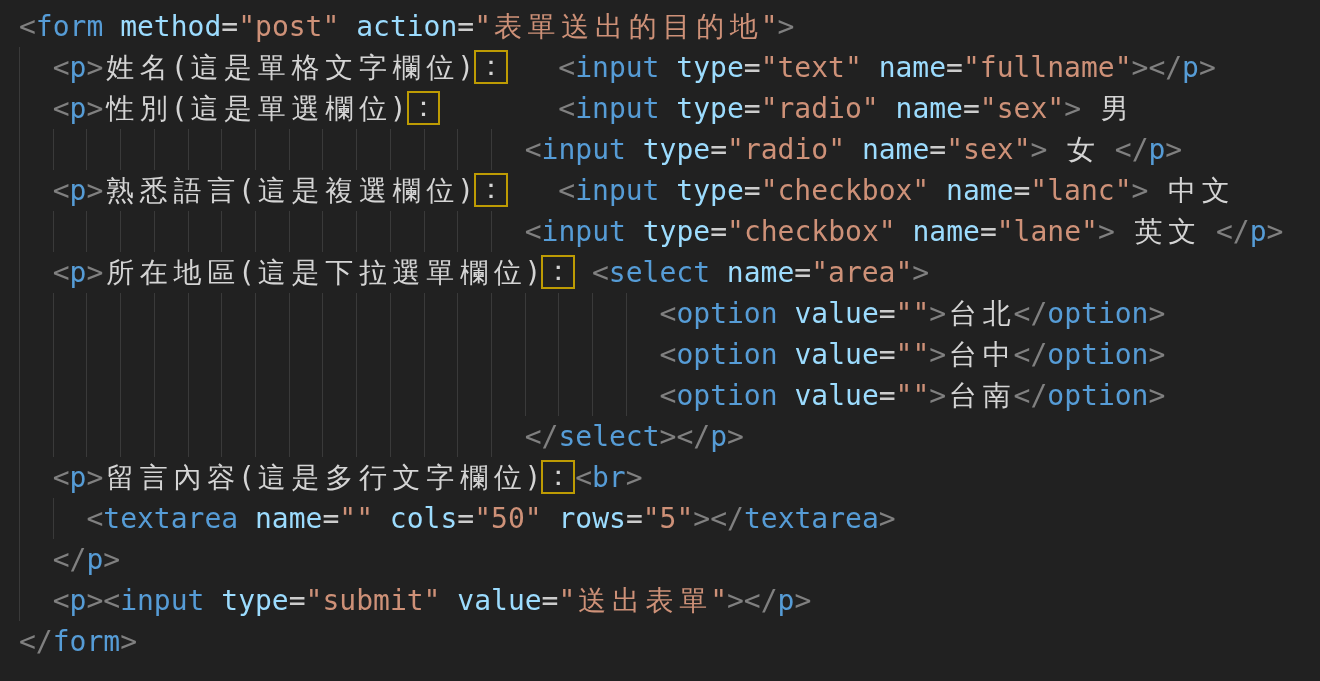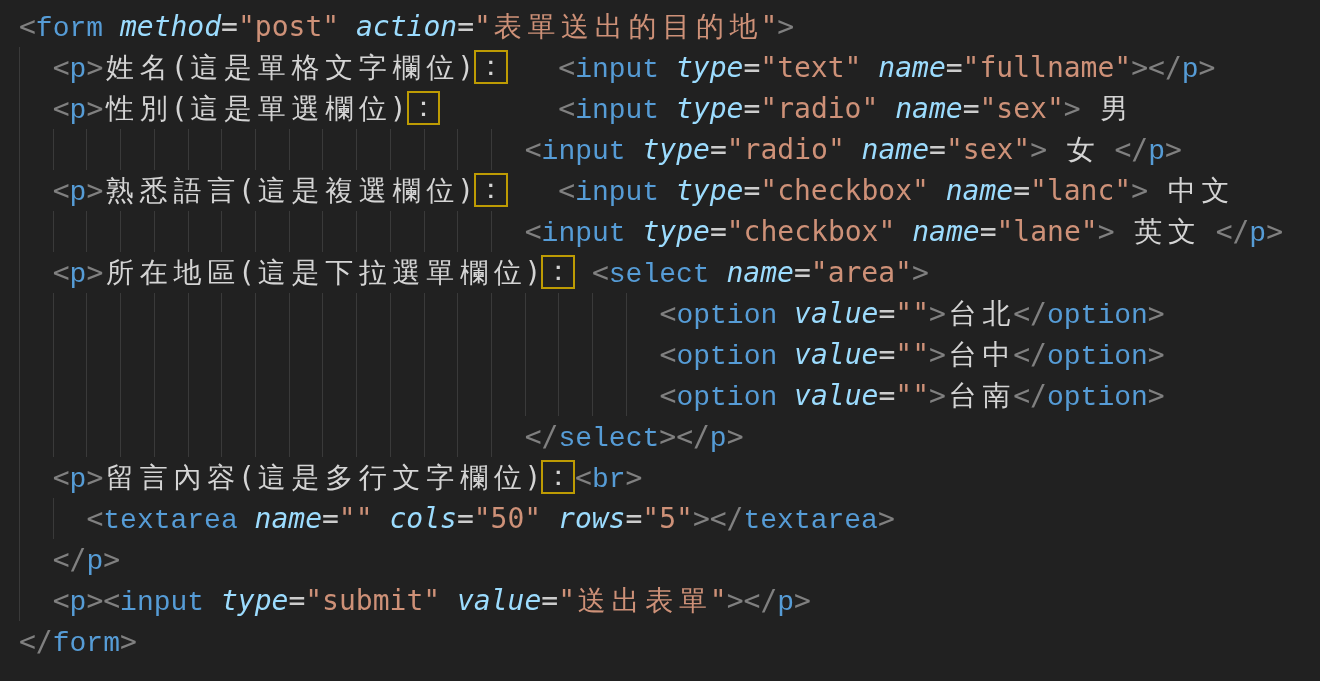--- a/index.html
+++ b/index.html
@@ -18,22 +18,22 @@
   }
   .line{height:41px;white-space:pre;}
   .indent{
     display:inline-block;height:41px;vertical-align:top;
     background:repeating-linear-gradient(to right,
       var(--guide,#3a3a3a) 0,var(--guide,#3a3a3a) 1px,
       transparent 1px,transparent 2ch);
   }
   .tok{white-space:pre;}
   .tok.punct{color:var(--punct,#808080);}
-  .tok.tag{color:var(--tag,#569CD6);font-family:Liberation Mono, monospace;}
-  .tok.attr{color:var(--attr,#9CDCFE);font-style:italic;}
+  .tok.tag{color:var(--tag,#569CD6);}
+  .tok.attr{color:var(--attr,#9CDCFE);}
   .tok.eq{color:var(--eq,#cccccc);}
   .tok.str{color:var(--str,#CE9178);}
   .tok.text{color:var(--text,#d4d4d4);}
   .cjkchar{
     display:inline-block;width:2ch;text-align:center;overflow:visible;
   }
   .cjkchar.text{color:var(--text,#d4d4d4);}
   .cjkchar.str{color:var(--str,#CE9178);}
   .boxed{
     display:inline-block;box-sizing:border-box;

